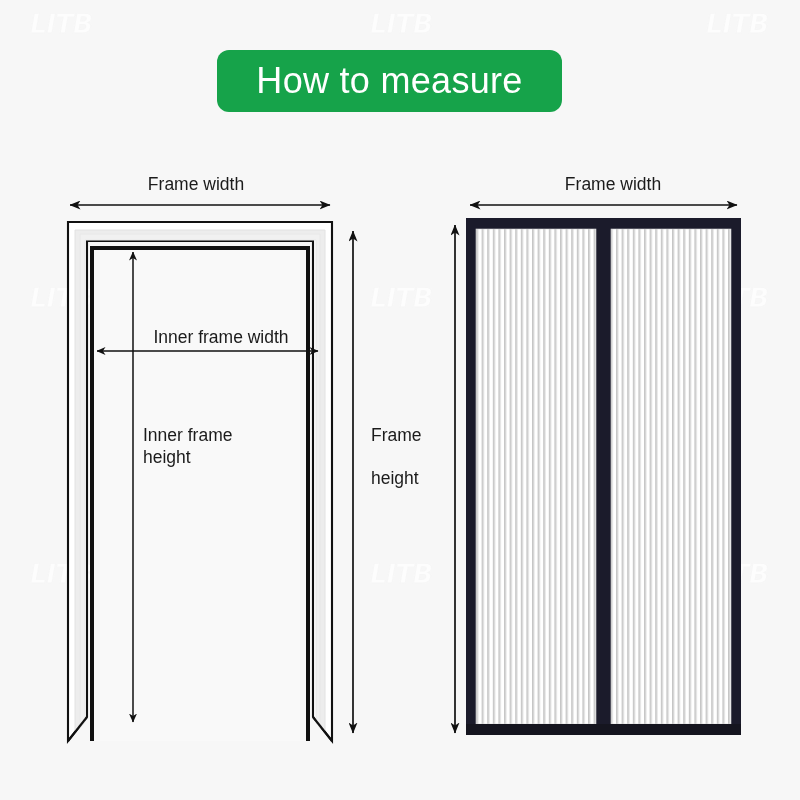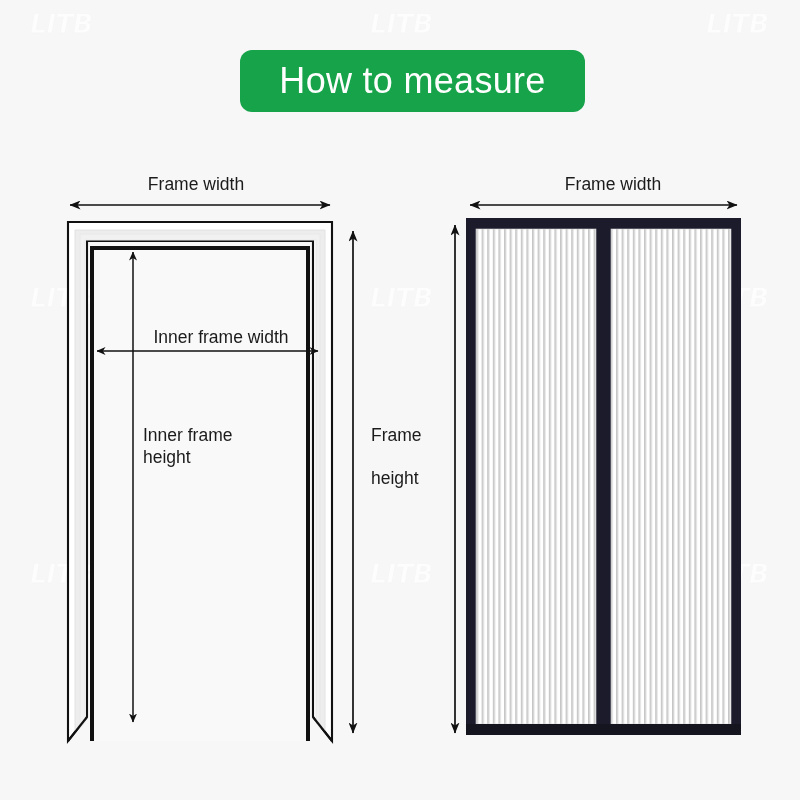--- a/index.html
+++ b/index.html
@@ -39,21 +39,21 @@
     opacity: 0.78;
     transform: skewX(-10deg);
     text-shadow: 0 0 1px rgba(255,255,255,0.9);
     -webkit-text-stroke: 1px rgba(245,245,245,0.95);
     user-select: none;
   }
 
   
   #title-pill {
     position: absolute;
-    left: 240px;
+    left: 217px;
     top: 50px;
     width: 345px;
     height: 62px;
     background: #16A34A;
     border-radius: 12px;
     display: flex;
     align-items: center;
     justify-content: center;
     z-index: 5;
   }

